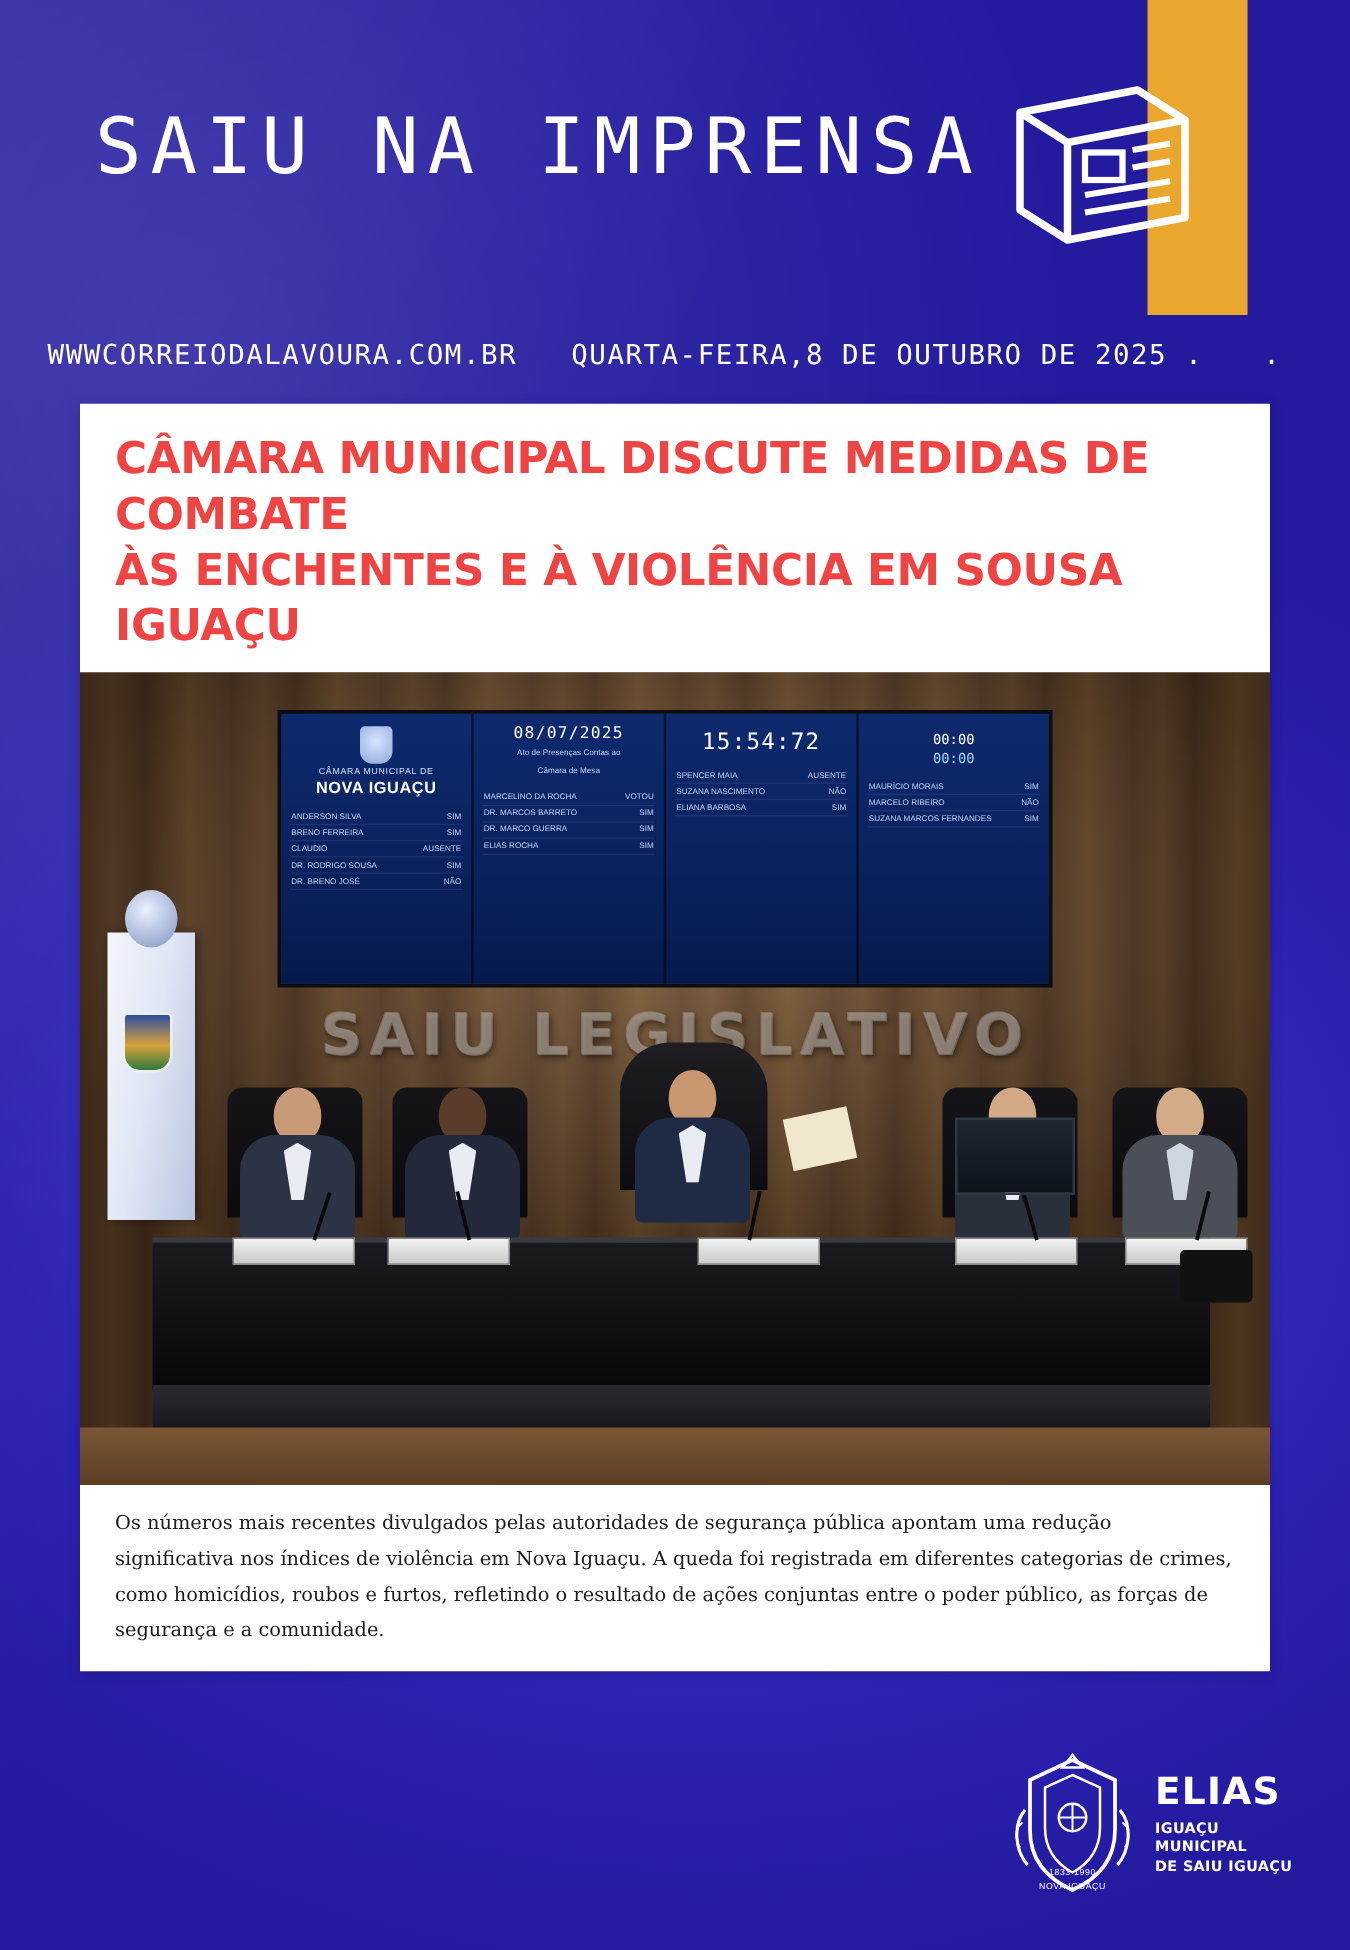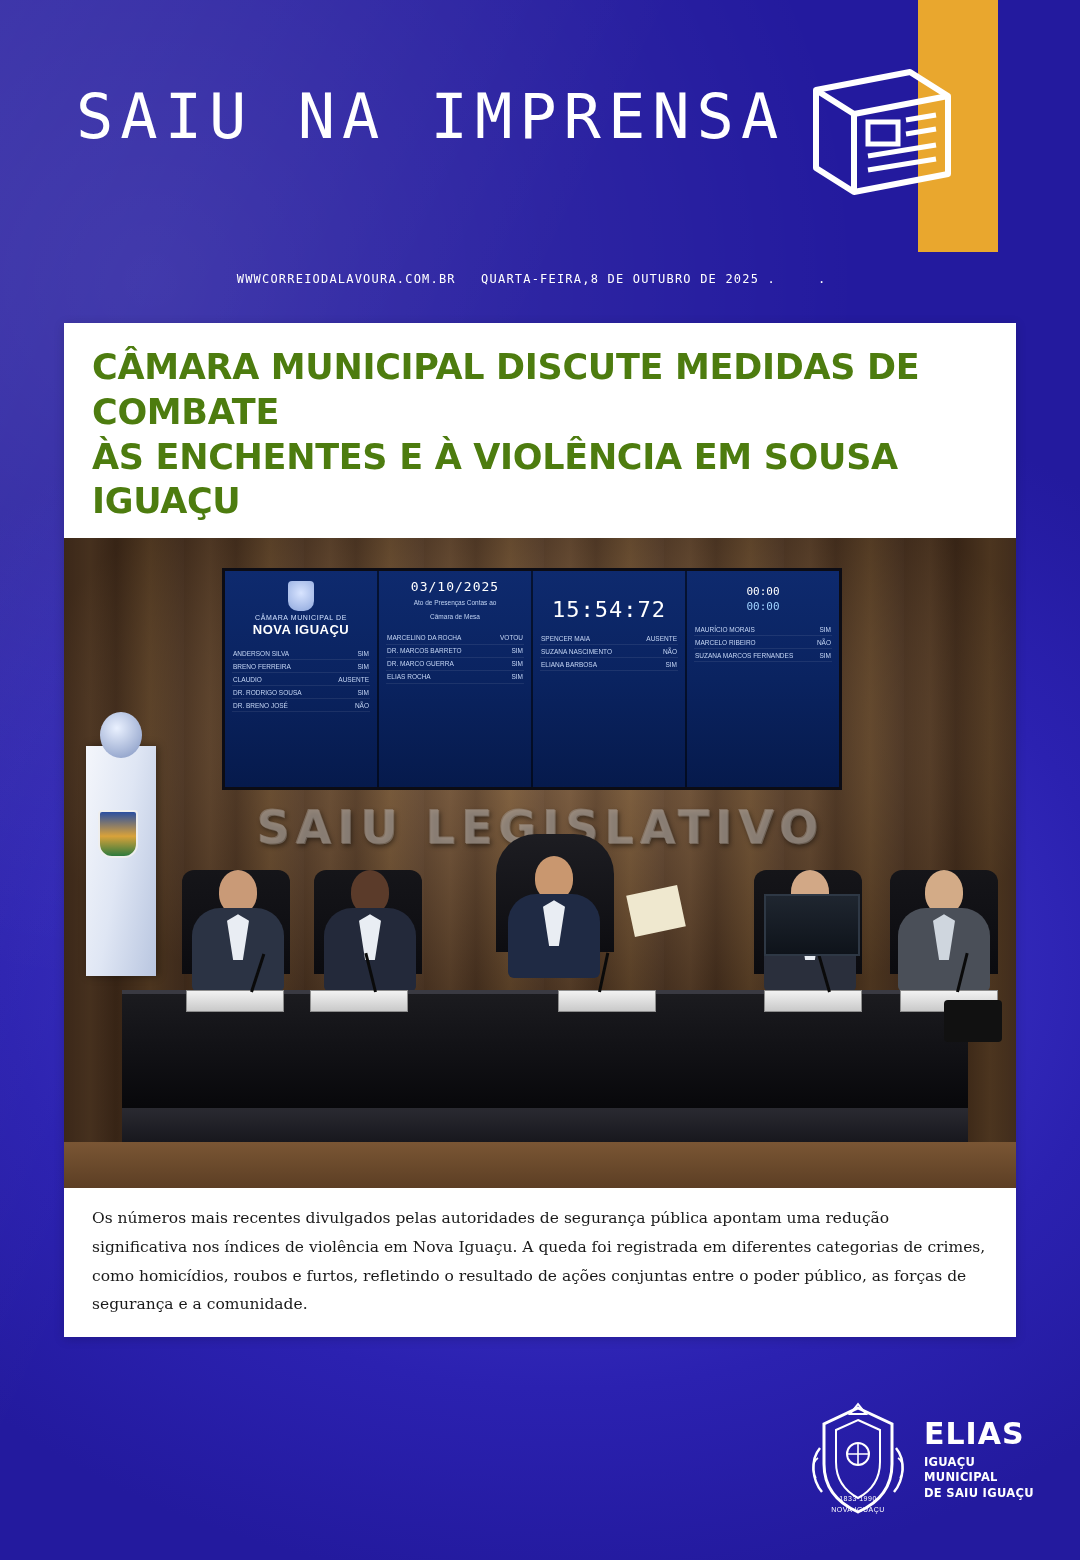--- a/index.html
+++ b/index.html
@@ -70,21 +70,21 @@
   }
 
   
   .source-line {
     position: absolute;
     top: 272px;
     left: 0;
     width: 1080px;
     text-align: center;
     font-family: "DejaVu Sans Mono", monospace;
-    font-size: 12px;
+    font-size: 22px;
     letter-spacing: 1.2px;
     color: #ffffff;
     white-space: nowrap;
   }
   .source-dots {
     letter-spacing: 18px;
   }
 
   
   .article {
@@ -94,21 +94,21 @@
     width: 952px;
     background: #ffffff;
     box-shadow: 0 2px 10px rgba(0,0,0,0.18);
   }
   .headline {
     padding: 22px 24px 14px 28px;
     font-family: "DejaVu Sans", sans-serif;
     font-weight: bold;
     font-size: 35px;
     line-height: 1.28;
-    color: #4d7c0f;
+    color: #ef4444;
     letter-spacing: -0.3px;
   }
   .headline .line2 { display: block; }
 
   
   .photo {
     position: relative;
     width: 952px;
     height: 650px;
     overflow: hidden;
@@ -170,21 +170,21 @@
     border-bottom: 1px solid rgba(255,255,255,0.08);
   }
   .vw-date {
     text-align: center; color: #ffffff; font-size: 13px; letter-spacing: 1px;
     font-family: "DejaVu Sans Mono", monospace;
   }
   .vw-sub {
     text-align: center; color: #bfd2f3; font-size: 6.5px; margin-top: 4px; line-height: 1.5;
   }
   .vw-clock {
-    text-align: center; color: #ffffff; font-size: 22px; margin-top: 18px;
+    text-align: center; color: #ffffff; font-size: 18px; margin-top: 4px;
     font-family: "DejaVu Sans Mono", monospace; letter-spacing: 1px;
   }
   .vw-timer {
     text-align: center; color: #ffffff; font-size: 11px; margin-top: 6px;
     font-family: "DejaVu Sans Mono", monospace;
   }
   .vw-timer2 {
     text-align: center; color: #9fd2ff; font-size: 11px; margin-top: 2px;
     font-family: "DejaVu Sans Mono", monospace;
   }
@@ -431,21 +431,21 @@
                 <span>SIM</span>
               </div>
             <div class="vw-row">
                 <span>DR. BRENO JOSÉ</span>
                 <span>NÃO</span>
               </div>
           </div>
         </div>
 
         <div class="vw-panel">
-          <div class="vw-date">03/10/2025</div>
+          <div class="vw-date">08/07/2025</div>
           <div class="vw-sub">Ato de Presenças Contas ao</div>
           <div class="vw-sub">Câmara de Mesa</div>
           <div class="vw-rows">
             <div class="vw-row">
                 <span>MARCELINO DA ROCHA</span>
                 <span>VOTOU</span>
               </div>
             <div class="vw-row">
                 <span>DR. MARCOS BARRETO</span>
                 <span>SIM</span>

